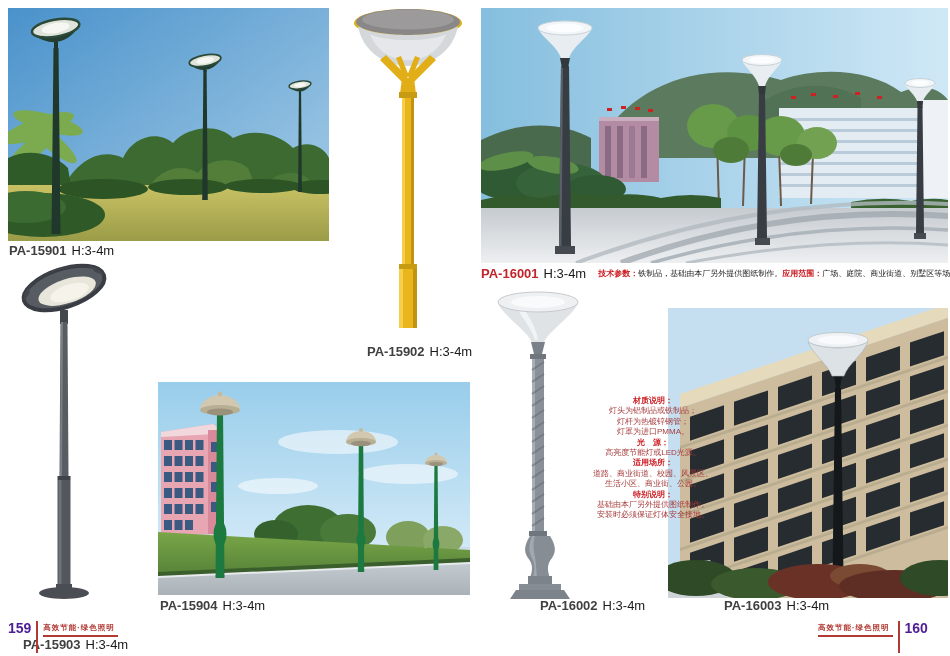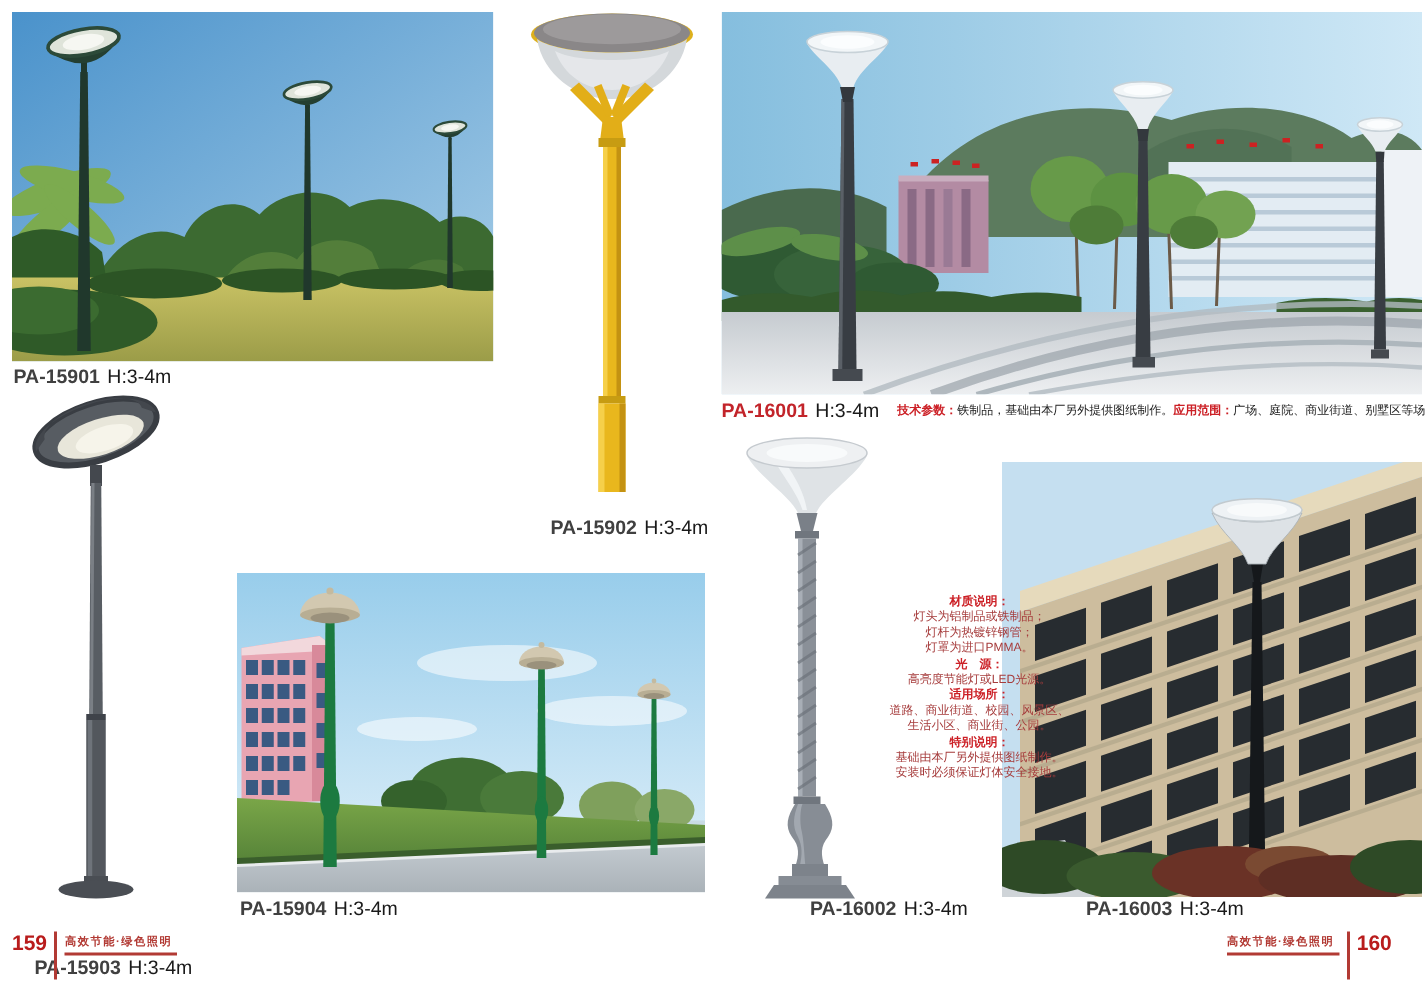--- a/index.html
+++ b/index.html
@@ -22,21 +22,21 @@
   #info-16001 .h{color:#1a1a1a;margin-left:5px;}
   #info-16001 .mini{font-size:8px;margin-left:12px;vertical-align:2px;}
   #info-16001 .ml{color:#cc2026;font-weight:bold;}
   #info-16001 .mt{color:#222;}
   
   #spec{position:absolute;left:593px;top:396px;font-size:8px;line-height:10.4px;white-space:nowrap;text-align:center;}
   #spec .sl{color:#cc2026;font-weight:bold;}
   #spec .st{color:#a63c3c;}
   
   .footer{position:absolute;display:flex;align-items:flex-start;}
-  .pagenum{font-size:14px;font-weight:bold;color:#b91c1c;line-height:15px;}
+  .pagenum{font-size:14px;font-weight:bold;color:#4c1d95;line-height:15px;}
   .vline{display:inline-block;width:2px;height:32px;background:#b23a34;margin:0 5px;}
   .slogan{font-size:7.5px;color:#b23a34;font-weight:bold;letter-spacing:1px;
           line-height:9px;margin-top:2px;padding:0 3px 3px 0;border-bottom:2px solid #b23a34;}
   #footer-left{left:8px;top:621px;}
   #footer-right{left:818px;top:621px;}
 </style>
 </head>
 <body>
 
 <div id="canvas">

